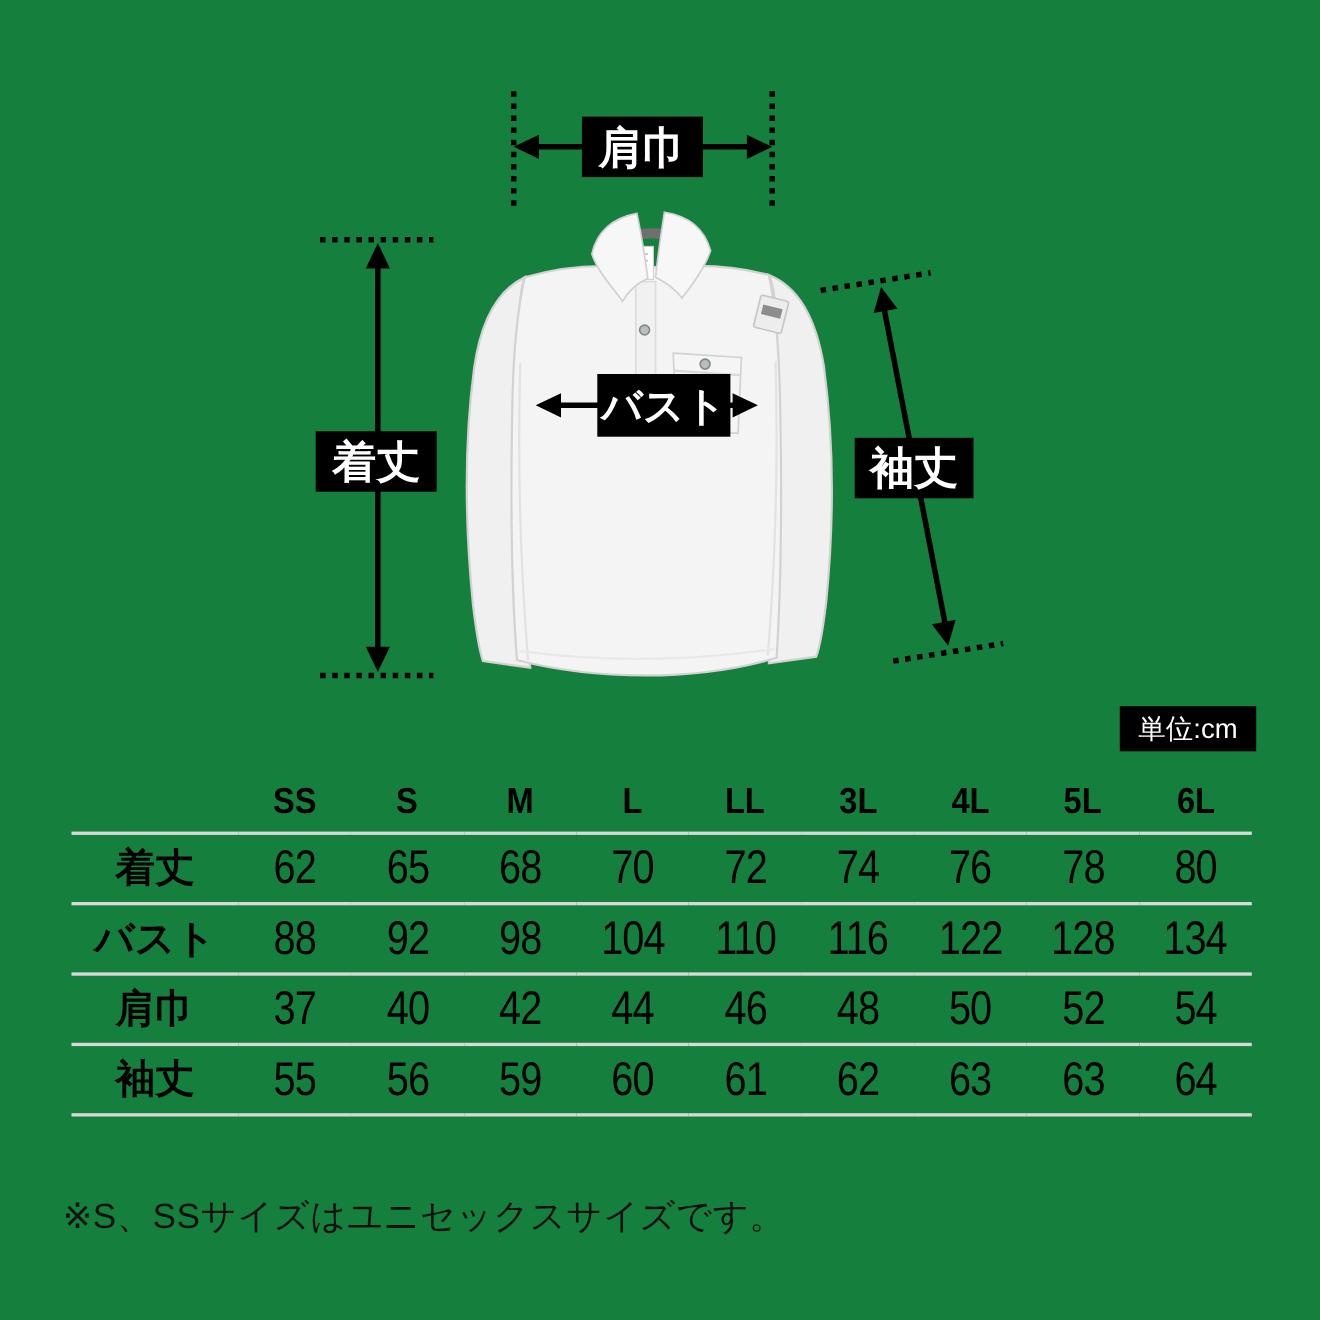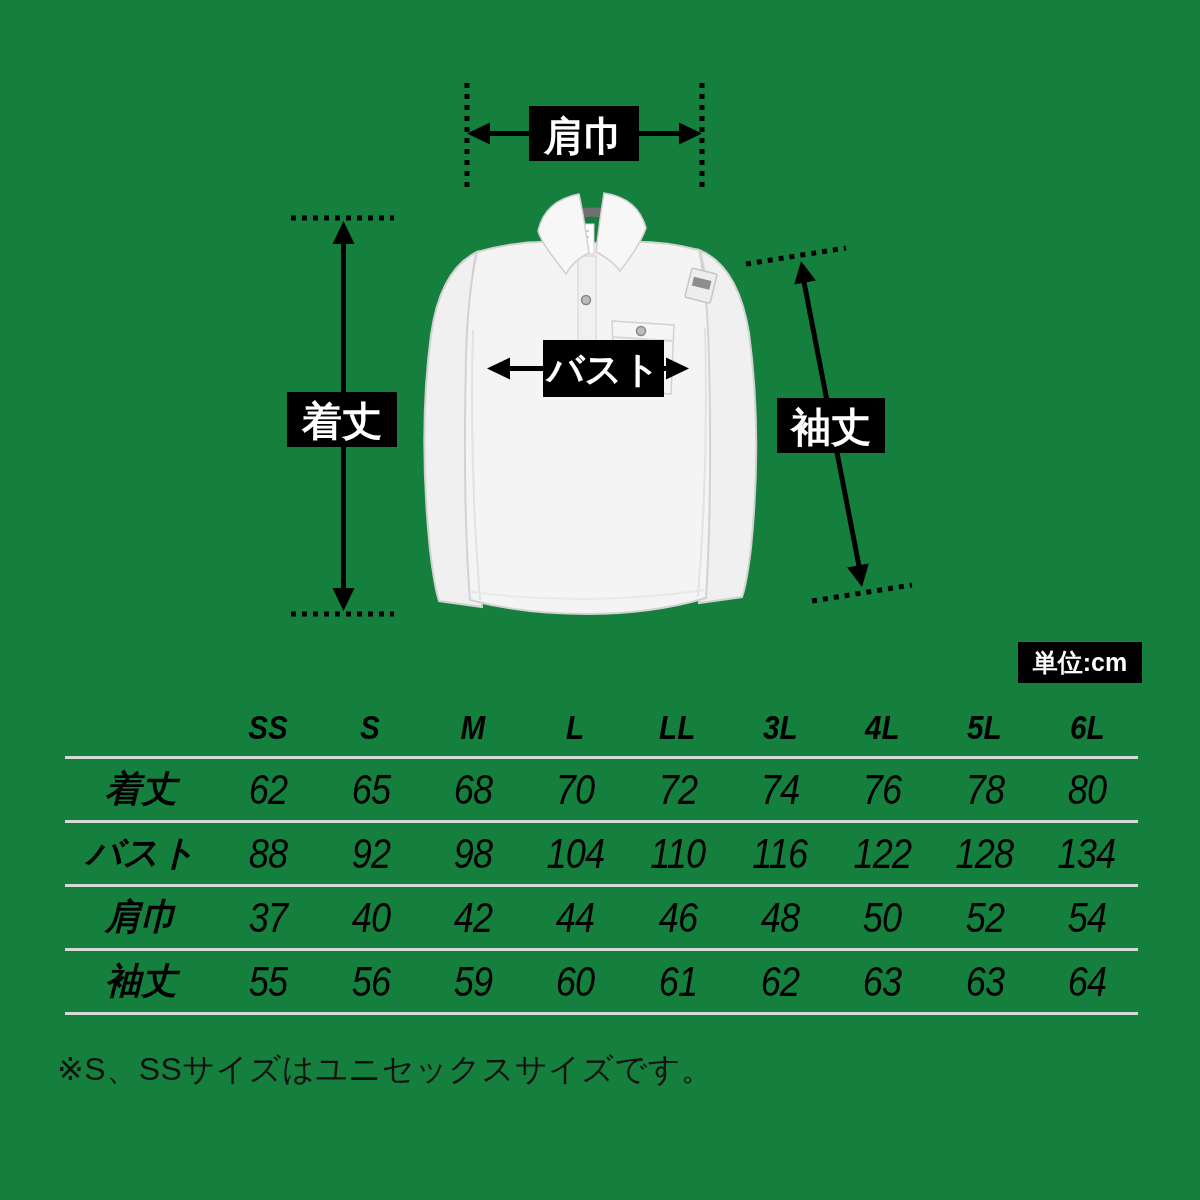--- a/index.html
+++ b/index.html
@@ -9,34 +9,34 @@
   svg.diagram{position:absolute;left:0;top:0;display:block;}
   .dot{stroke:#000;stroke-width:5;stroke-dasharray:5 6;fill:none;}
   .shaft{stroke:#000;stroke-width:5;fill:none;}
   .ah{fill:#000;stroke:none;}
   .lblbox{fill:#000;}
   .lbltxt{fill:#fff;font-weight:bold;font-size:40px;text-anchor:middle;dominant-baseline:central;
           font-family:"Liberation Sans","DejaVu Sans",sans-serif;}
   .lbltxt.small{font-size:37px;}
 
   .unit-badge{position:absolute;left:1018px;top:642px;width:124px;height:41px;background:#000;color:#fff;
-              font-size:25px;font-weight:bold;display:flex;align-items:center;justify-content:center;}
+              font-size:25px;font-weight:normal;display:flex;align-items:center;justify-content:center;}
 
   table.size-table{position:absolute;left:65px;top:700px;width:1073px;border-collapse:collapse;table-layout:fixed;}
-  table.size-table tr{border-bottom:3px solid #d9d9d9;font-style:italic;}
+  table.size-table tr{border-bottom:3px solid #d9d9d9;}
   table.size-table th,table.size-table td{padding:0;text-align:center;vertical-align:middle;}
   table.size-table thead tr{height:57px;}
   table.size-table tbody tr{height:64px;}
   table.size-table thead th{font-size:33px;font-weight:bold;}
   table.size-table thead th span{display:inline-block;transform:scaleX(.9);}
   table.size-table tbody th{font-size:36px;font-weight:bold;}
   table.size-table tbody td{font-size:43px;font-weight:400;}
   table.size-table tbody td span{display:inline-block;transform:scaleX(.84);letter-spacing:-1px;}
 
-  .footnote{position:absolute;left:57px;top:1048px;font-size:32px;color:#111;letter-spacing:.5px;}
+  .footnote{position:absolute;left:57px;top:1084px;font-size:32px;color:#111;letter-spacing:.5px;}
 </style>
 </head>
 <body>
 
 <div class="stage">
 
   <svg class="diagram" width="1200" height="670" viewBox="0 0 1200 670">
 
     <g>
       <path d="M 477 252 C 452 264 437 292 431 335 C 423 395 422 470 430 550 C 433 575 436 592 439 601 L 482 607 C 477 555 472 475 471 415 C 470 372 471 345 473 328 C 471 292 472 266 477 252 Z" fill="#f0f0f0" stroke="#d2d2d2" stroke-width="2"></path>

